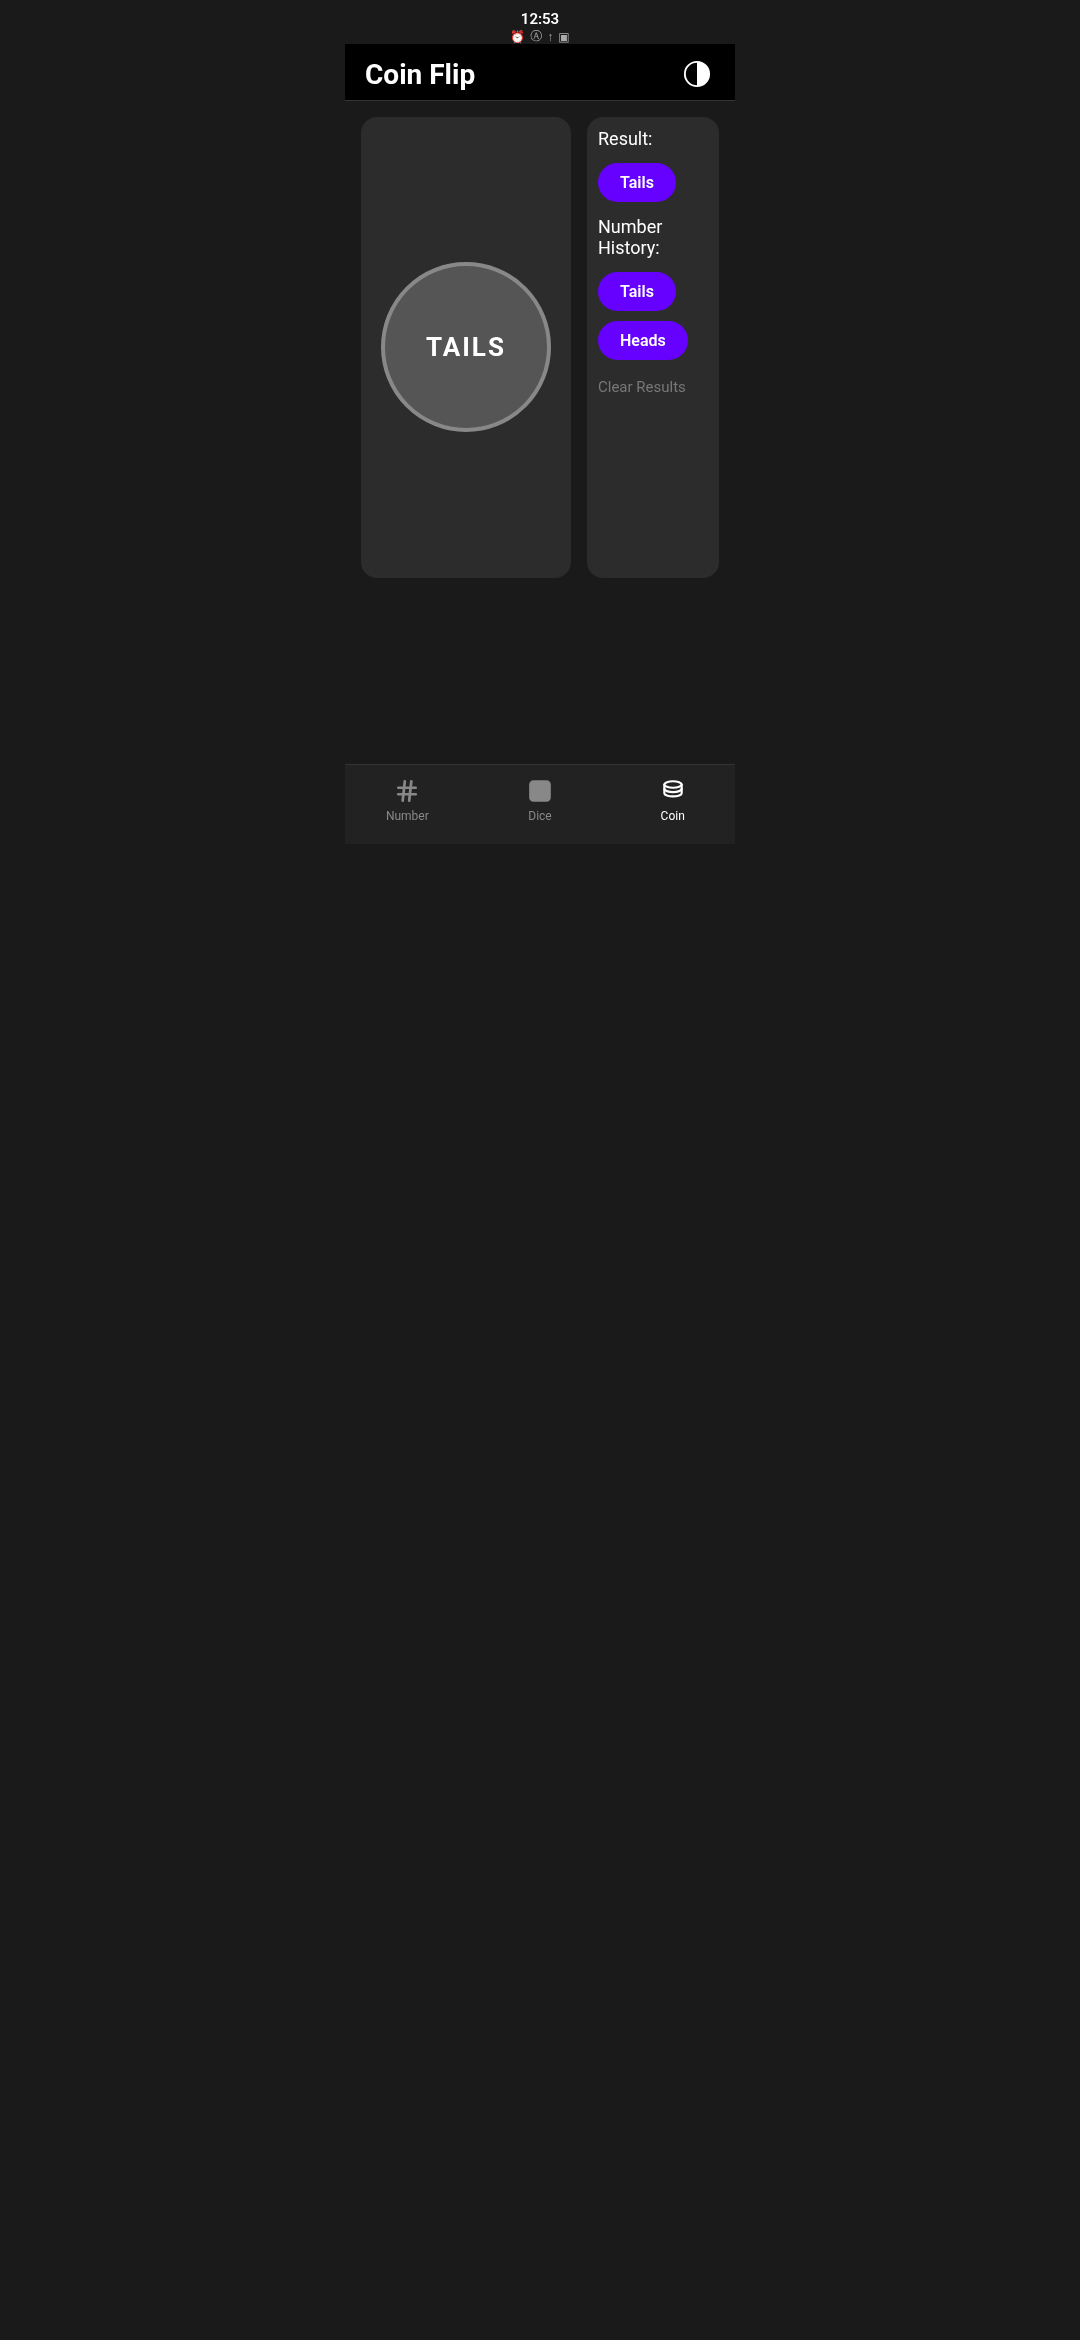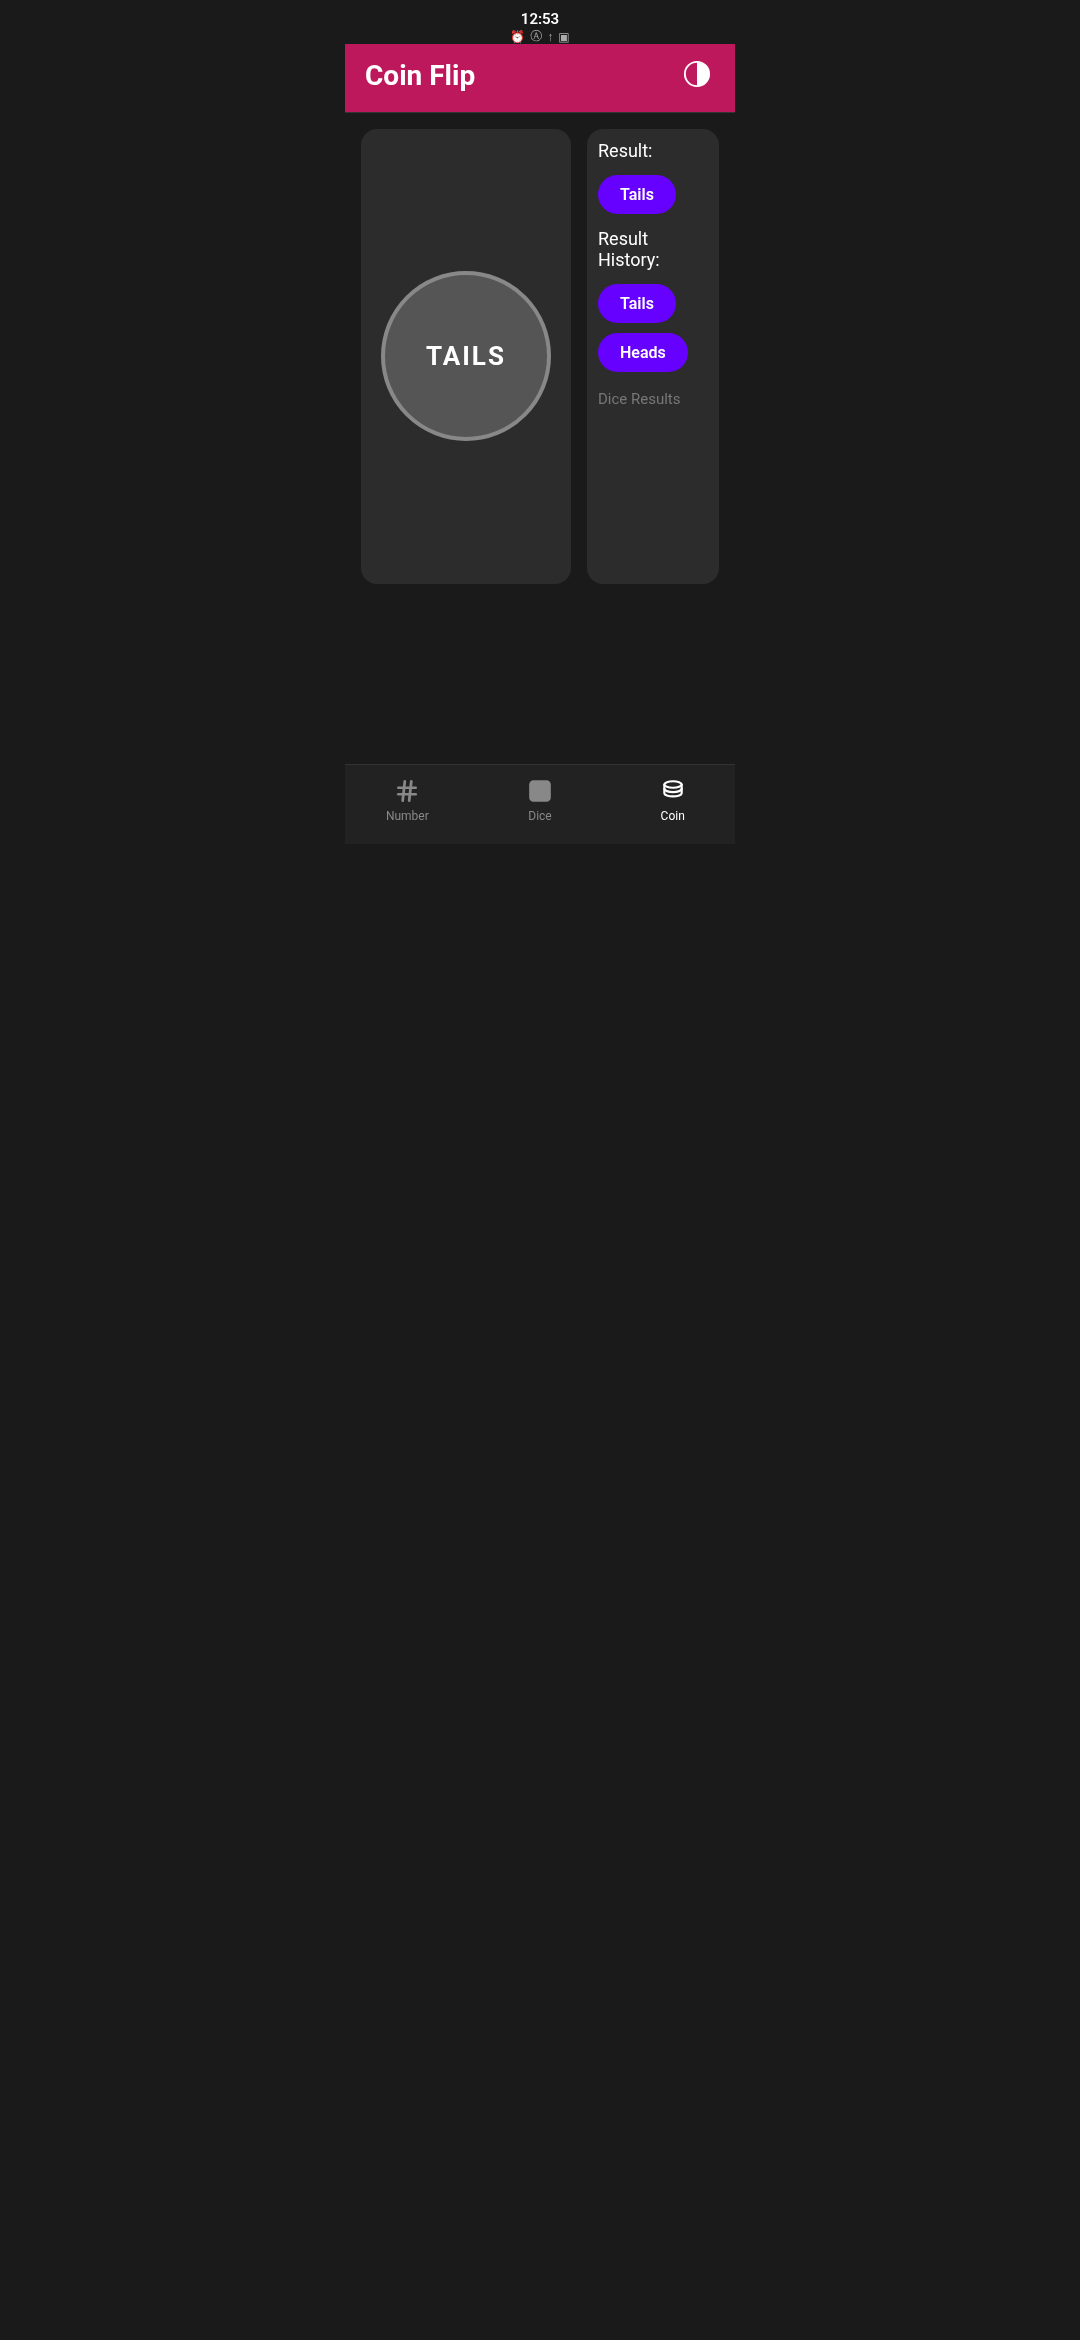--- a/index.html
+++ b/index.html
@@ -47,25 +47,25 @@
       gap: 5px;
     }
 
     .icon-small {
       color: #aaa;
       font-size: 12px;
     }
 
     
     .header {
-      background: #be185d;
-      padding: 12px 20px 20px;
+      background: #000000;
+      padding: 12px 20px 8px;
       display: flex;
       justify-content: space-between;
-      align-items: flex-end;
+      align-items: center;
       border-bottom: 1px solid #333;
     }
 
     .header-title {
       font-size: 28px;
       font-weight: 700;
       color: #ffffff;
     }
 
     .theme-toggle {
@@ -278,28 +278,28 @@
 
 
   <div class="results-card">
 
     <span class="result-label">Result:</span>
 
     <div class="result-badges">
       <span class="badge">Tails</span>
     </div>
 
-    <span class="result-label">Result History:</span>
+    <span class="result-label">Number History:</span>
 
     <div class="result-badges">
       <span class="badge">Tails</span>
       <span class="badge">Heads</span>
     </div>
 
-    <span class="clear-results">Dice Results</span>
+    <span class="clear-results">Clear Results</span>
 
   </div>
 
 </div>
 
 <div style="flex:1;"></div>
 
 <div class="bottom-nav">
 
   <div class="nav-item">

